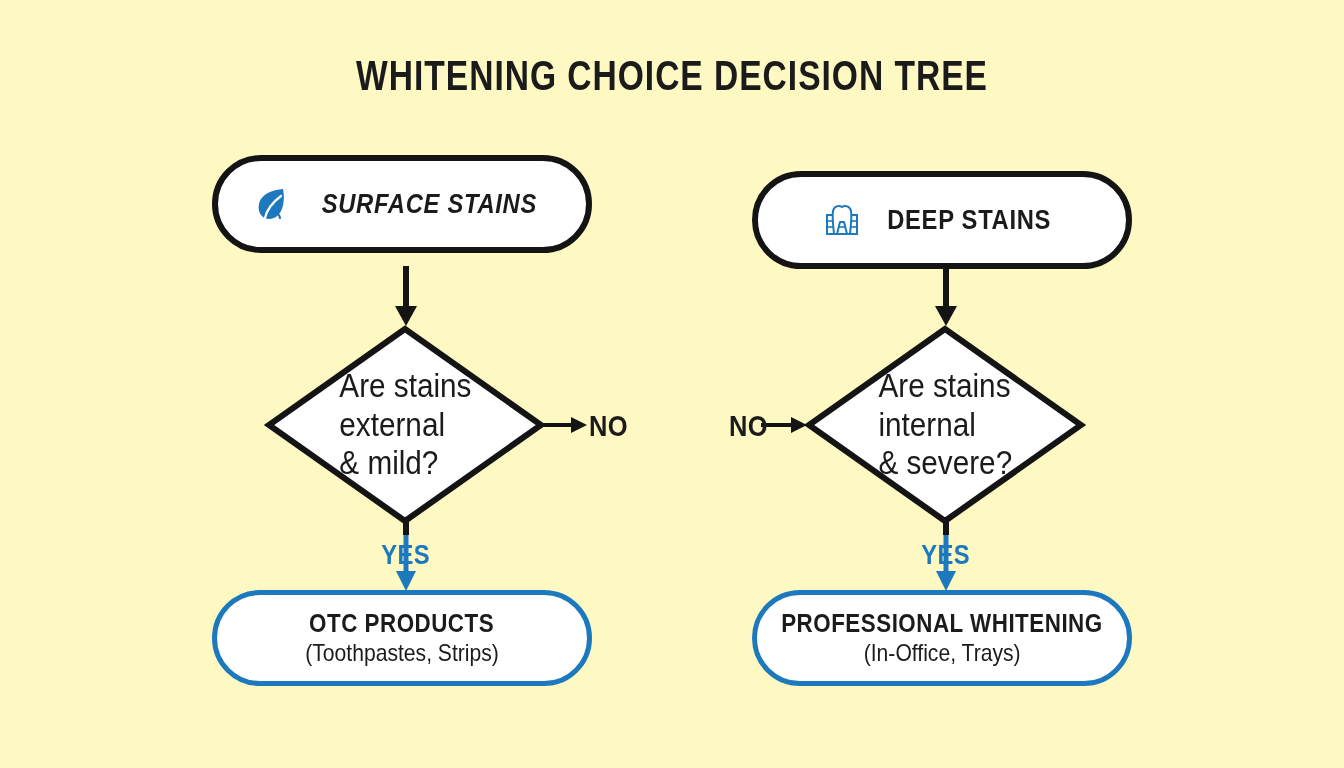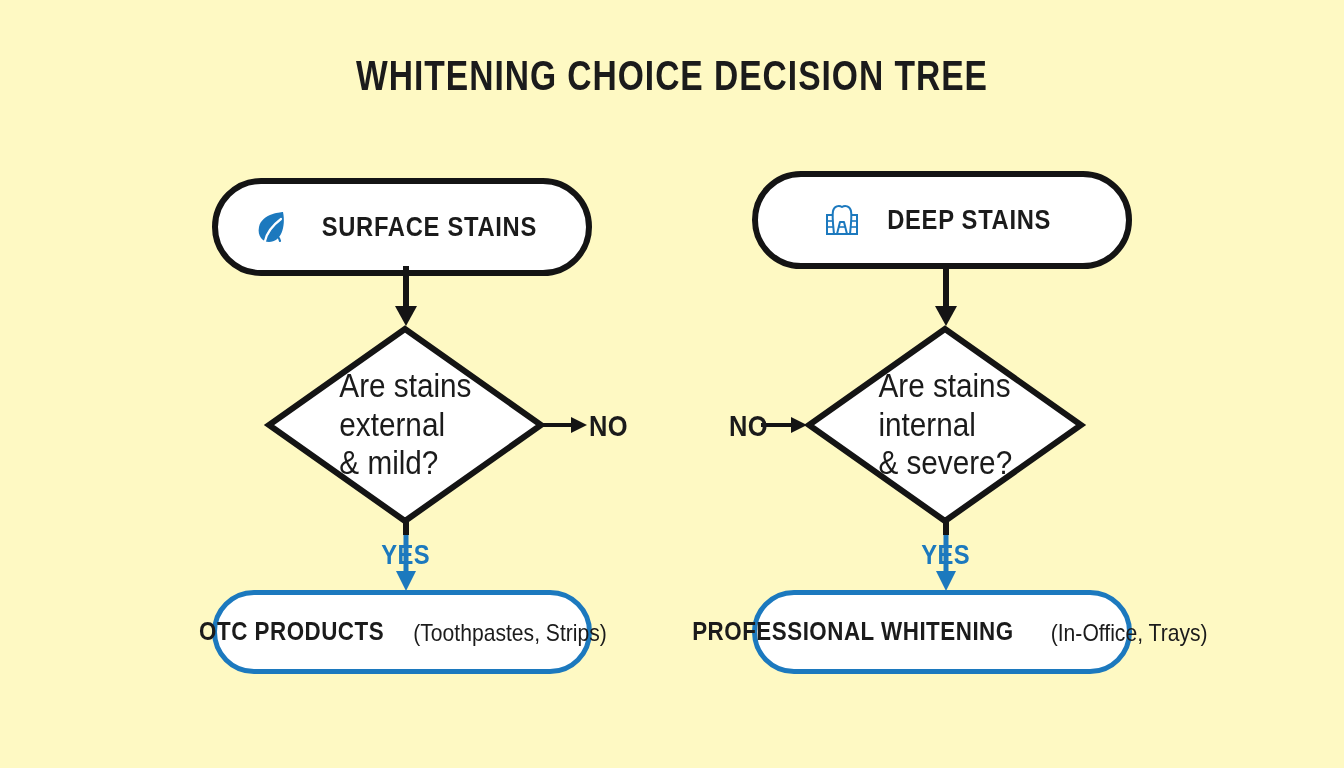--- a/index.html
+++ b/index.html
@@ -48,24 +48,24 @@
     justify-content: center;
   }
   .pill.top {
     width: 380px;
     height: 98px;
     border: 6px solid #141414;
     border-radius: 49px;
   }
   .pill.bottom {
     width: 380px;
-    height: 84px;
+    height: 96px;
     border: 5px solid #1C79BE;
     border-radius: 48px;
-    flex-direction: row;
+    flex-direction: column;
   }
 
   .pill-inner {
     display: flex;
     align-items: center;
     gap: 14px;
   }
 
   .node-icon {
     width: 40px;
@@ -175,21 +175,21 @@
     white-space: nowrap;
   }
 </style>
 </head>
 <body>
 
 <div id="stage">
 
   <div id="title">WHITENING CHOICE DECISION TREE</div>
 
-  <div class="pill top" style="left:212px; top:178px;">
+  <div class="pill top" style="left:212px; top:155px;font-style:italic;">
     <div class="pill-inner">
       <svg class="node-icon" viewBox="0 0 40 40">
         <path d="M30 5 C30 5 9 6 6 20 C4 29 10 35 16 35 C28 35 33 20 30 5 Z" fill="#1C79BE"></path>
         <path d="M12 34 C14 25 20 18 28 12" fill="none" stroke="#ffffff" stroke-width="2.2" stroke-linecap="round"></path>
         <path d="M18 26 C22 27 26 30 27 34" fill="none" stroke="#1C79BE" stroke-width="2.2" stroke-linecap="round"></path>
       </svg>
       <div class="node-label">SURFACE STAINS</div>
     </div>
   </div>
 

